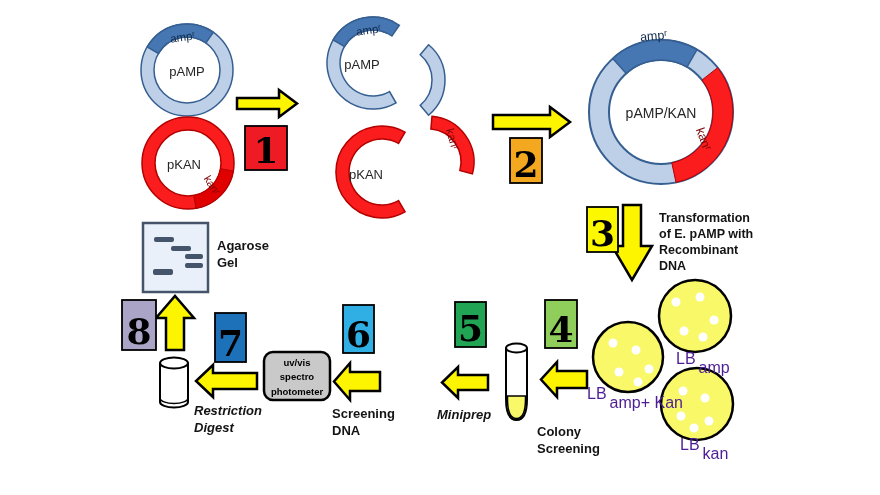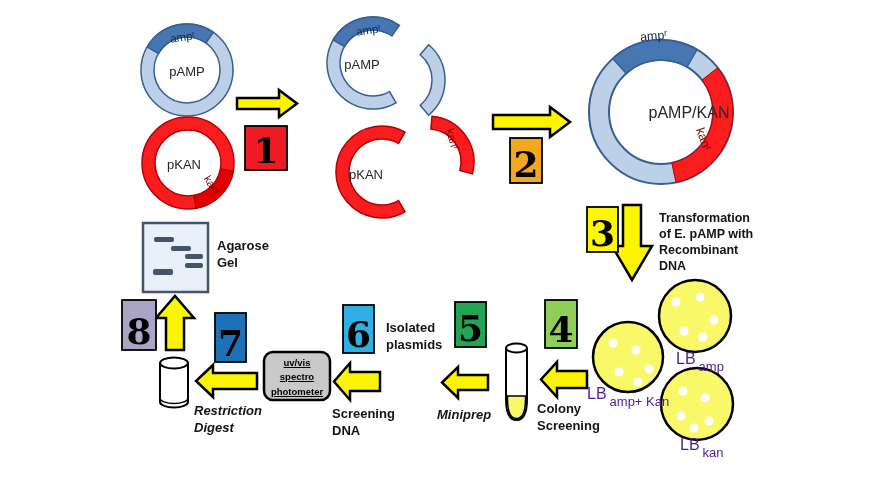--- a/index.html
+++ b/index.html
@@ -4,28 +4,28 @@
 <style>
   html,body{margin:0;padding:0;background:#fff;}
   #canvas{position:relative;width:880px;height:495px;background:#fff;overflow:hidden;
           font-family:"Liberation Sans",sans-serif;}
   #canvas svg{position:absolute;left:0;top:0;}
   .lbl{position:absolute;font-weight:700;font-size:12.5px;line-height:1.28;color:#141414;
        white-space:pre-line;}
   .lbl.lg{font-size:13px;}
   .plasmid-name{position:absolute;transform:translate(-50%,-50%);font-size:13px;color:#262626;
        white-space:nowrap;}
-  .plasmid-name.big{font-size:16px;margin-left:28px;}
+  .plasmid-name.big{font-size:14px;}
   .gene-label{position:absolute;font-size:11.5px;color:#0f2a4d;white-space:nowrap;
        transform-origin:center;}
   .gene-label.red{color:#7c0404;}
   .lb-label{position:absolute;display:flex;font-size:16px;color:#4c1d95;}
-  .lb-label .sub{font-size:13px;margin-top:9px;margin-left:3px;white-space:nowrap;}
+  .lb-label .sub{font-size:16px;margin-top:9px;margin-left:3px;white-space:nowrap;}
   .spectro-text{position:absolute;left:264px;top:356px;width:66px;text-align:center;
-       font-weight:700;font-size:9.5px;line-height:1.5;color:#000;white-space:pre-line;text-decoration:underline;}
+       font-weight:700;font-size:9.5px;line-height:1.5;color:#000;white-space:pre-line;}
   .num{font-family:"DejaVu Serif",serif;font-weight:700;font-size:36px;fill:#000;}
 </style>
 </head>
 <body>
 
 <div id="canvas">
 
 <svg width="880" height="495" viewBox="0 0 880 495">
 
   <g stroke="#000" stroke-width="2.5" stroke-linejoin="miter">
@@ -136,25 +136,23 @@
     </g>
   </g>
 
   <rect x="264" y="352" width="66" height="48" rx="9" stroke="#000" stroke-width="2.5" fill="#c9c9c9"></rect>
 </svg>
 
 <div class="lbl" style="left:659px;top:210px;">Transformation
 of E. pAMP with
 Recombinant
 DNA</div>
-<div class="lbl lg" style="left:537px;top:401px;">Colony
+<div class="lbl lg" style="left:537px;top:424px;">Colony
 Screening</div>
 <div class="lbl lg" style="left:437px;top:407px;font-style:italic;">Miniprep</div>
-<div class="lbl lg" style="left:386px;top:320px;">Isolated
-plasmids</div>
 <div class="lbl lg" style="left:332px;top:406px;">Screening
 DNA</div>
 <div class="lbl lg" style="left:194px;top:403px;font-style:italic;">Restriction
 Digest</div>
 <div class="lbl lg" style="left:217px;top:238px;">Agarose
 Gel</div>
 <div class="spectro-text">uv/vis
 spectro
 photometer</div>
 

